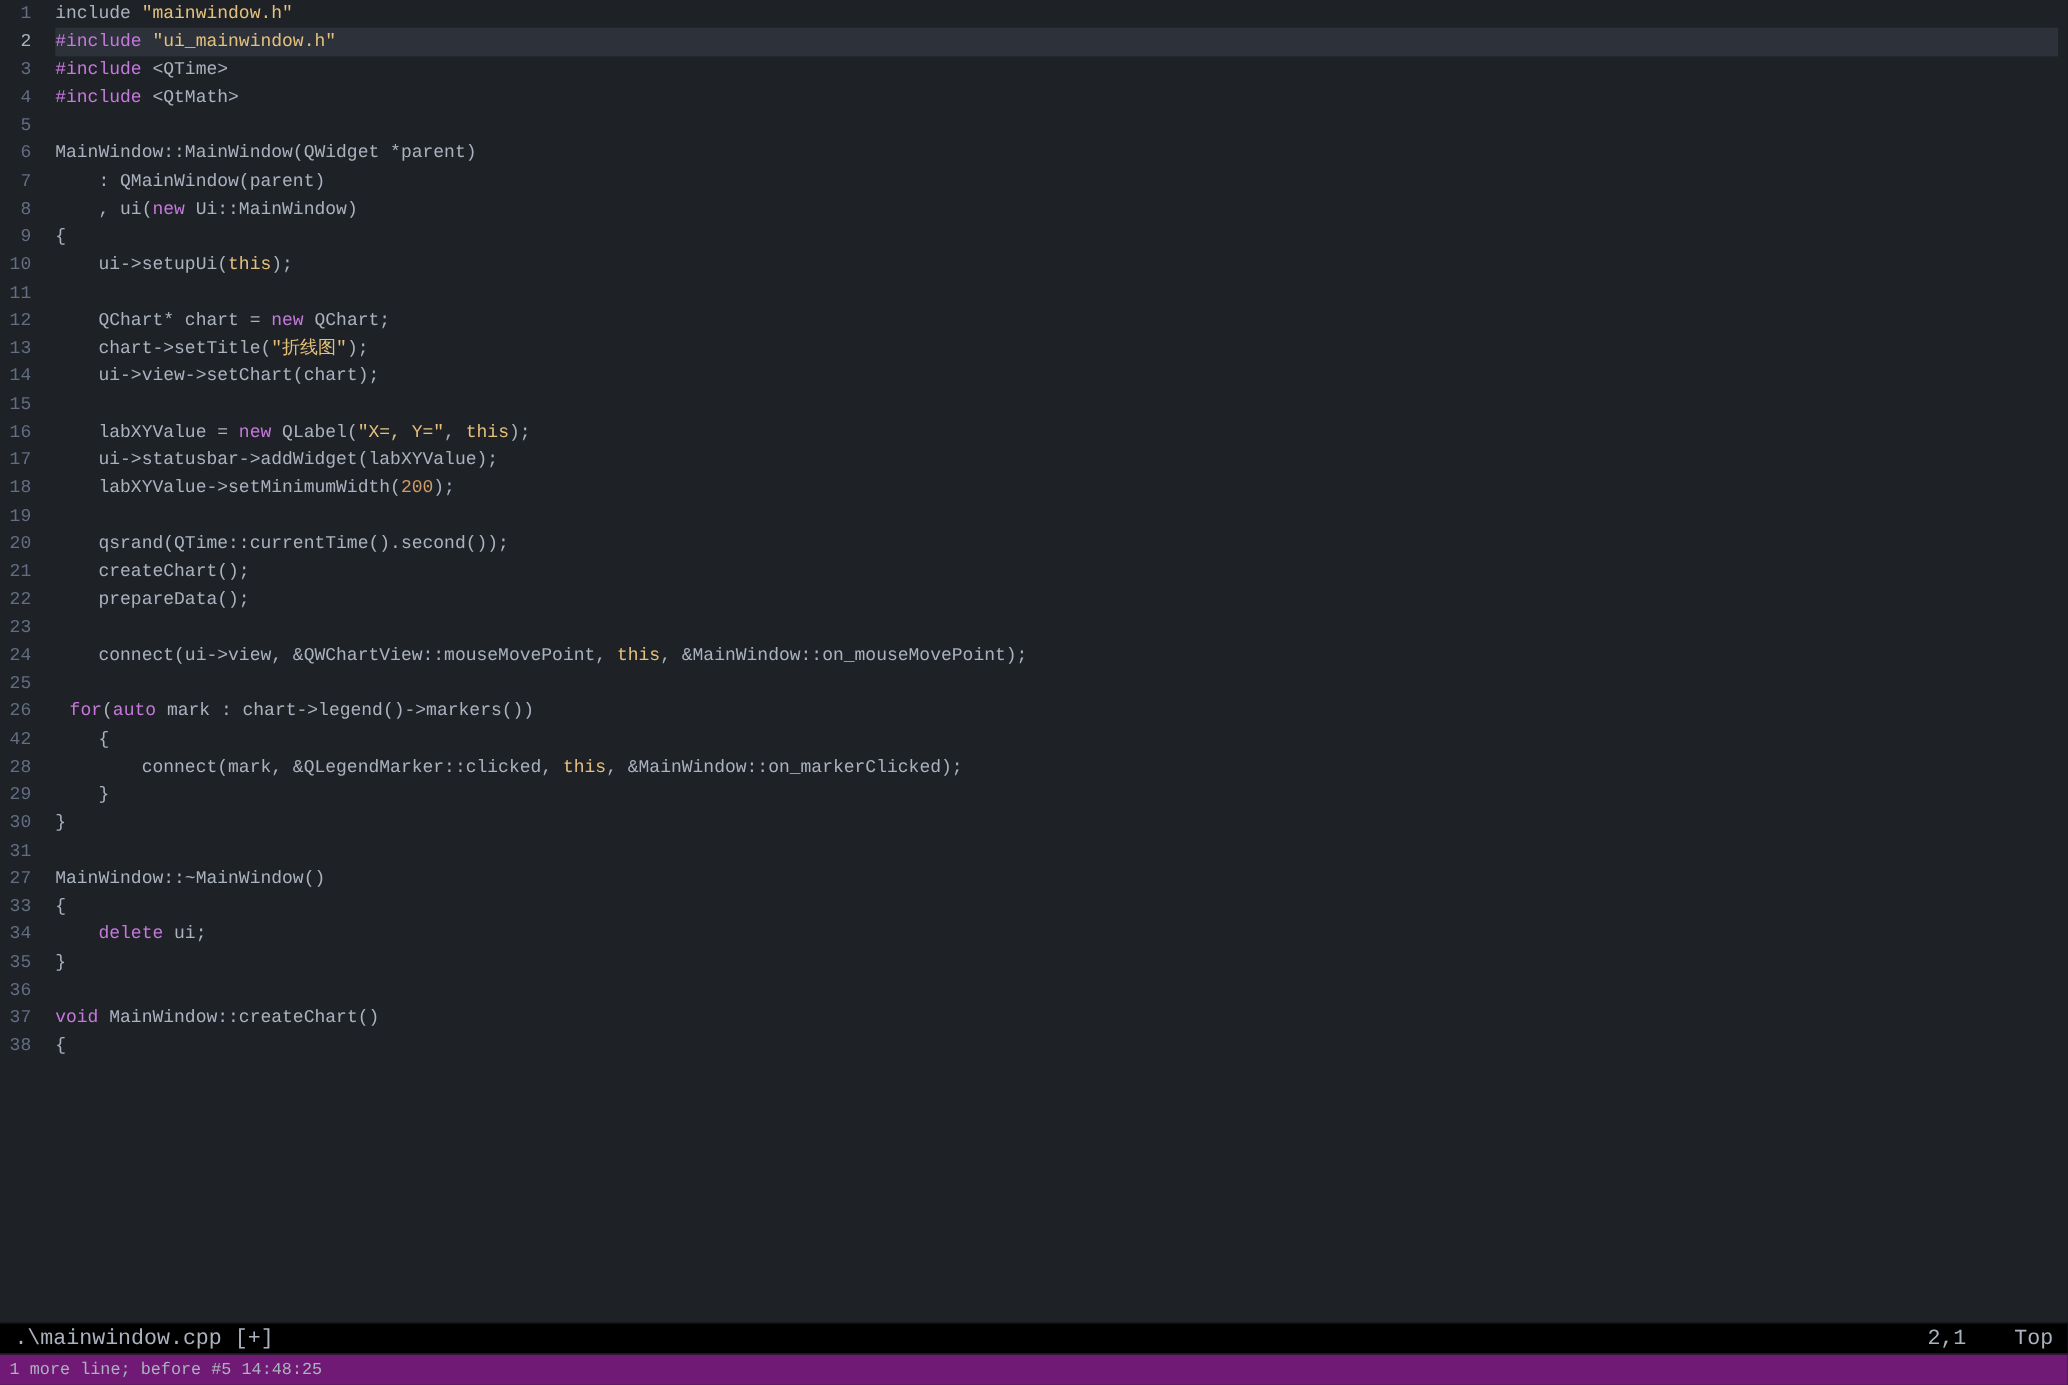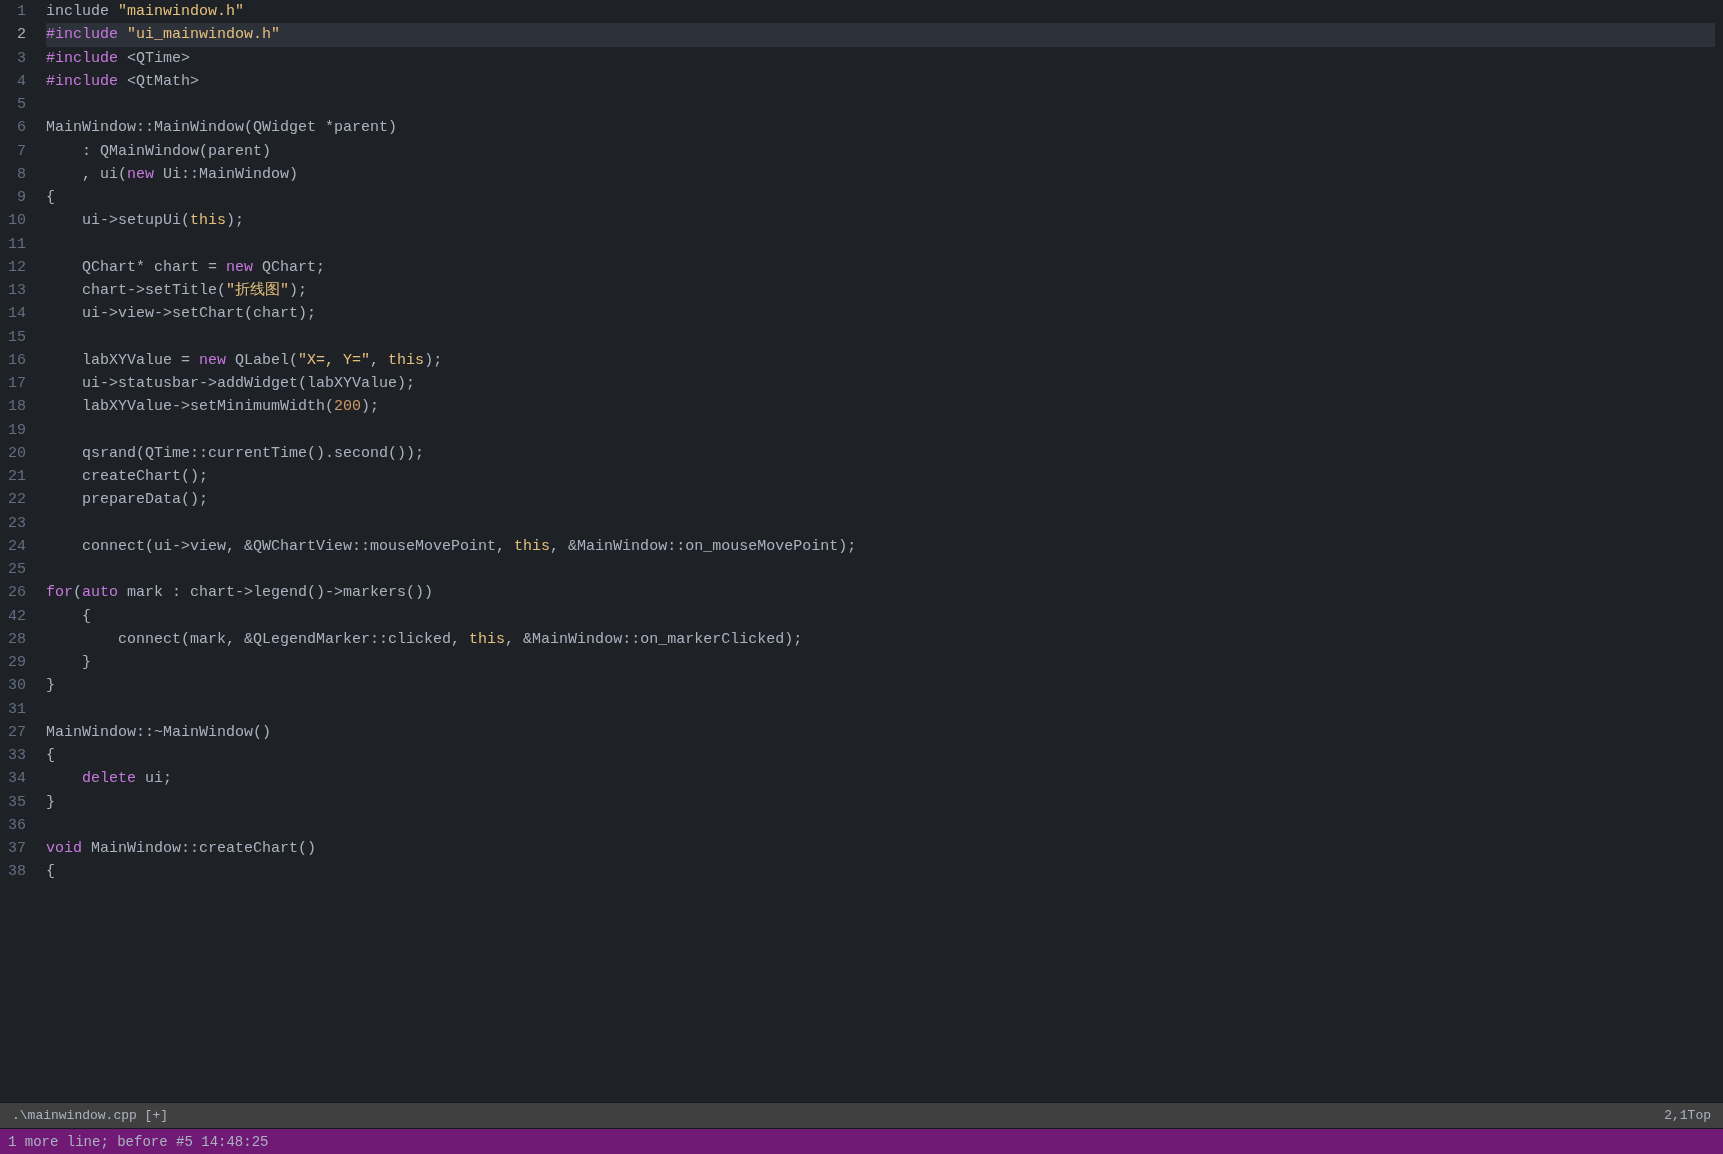--- a/index.html
+++ b/index.html
@@ -63,42 +63,43 @@
 
     .code-line.active-line {
       background-color: #2c313a;
     } 
     .str { color: #e5c07b; }
     .num { color: #d19a66; }
     .this-kw { color: #e5c07b; }
     .hash { color: #c678dd; }
     .normal { color: #abb2bf; }
     .new-kw { color: #c678dd; }
-    .for-kw { color: #c678dd; }
+    .for-kw { color: #c678dd; margin-left: 12px; }
     .auto-kw { color: #c678dd; }
     .delete-kw { color: #c678dd; }
     .void-kw { color: #c678dd; }
 
     #status-bar {
-      background-color: #404040;
+      background-color: #000000;
       color: #abb2bf;
       height: 26px;
       display: flex;
       align-items: center;
       padding: 0 12px;
-      font-size: 13px;
+      font-size: 18px;
       border-top: 1px solid #181a1f;
     }
 
     #status-left {
       flex: 1;
     }
 
     #status-right {
       display: flex;
+      gap: 40px;
     }
 
     #message-bar {
       background-color: #701a75;
       color: #abb2bf;
       height: 26px;
       display: flex;
       align-items: center;
       padding: 0 8px;
       font-size: 14px;

